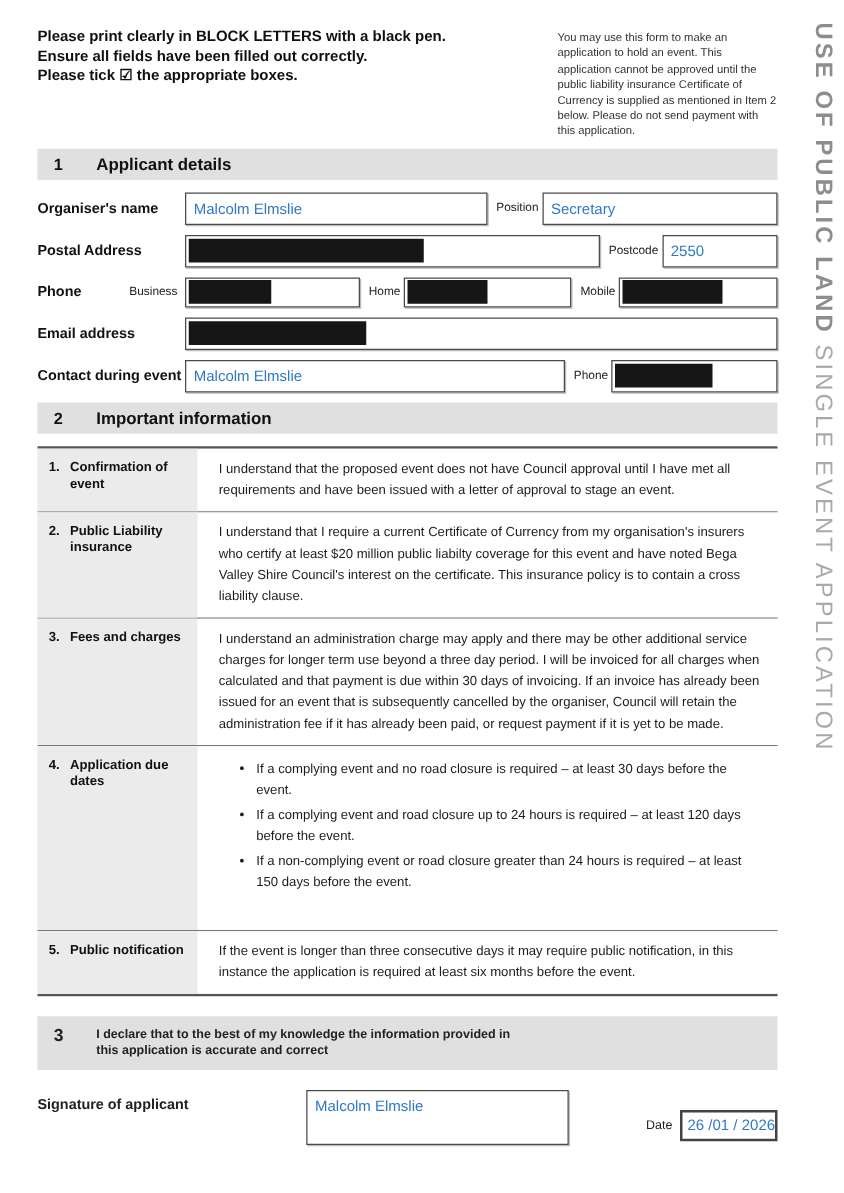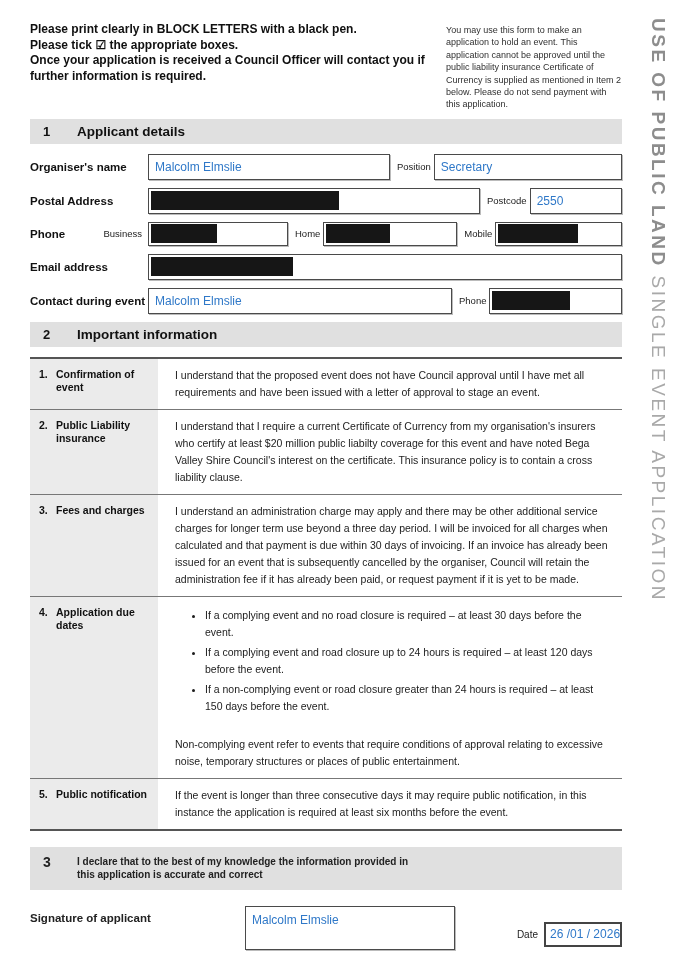--- a/index.html
+++ b/index.html
@@ -65,22 +65,22 @@
   <div class="side-title">
     <span class="st-bold">USE OF PUBLIC LAND </span>
     <span class="st-light">SINGLE EVENT APPLICATION</span>
   </div>
 
   <div class="content">
 
     <div class="top-row">
       <div class="instructions">
         <div>Please print clearly in BLOCK LETTERS with a black pen.</div>
+        <div>Ensure all fields have been filled out correctly.</div>
         <div>Please tick ☑ the appropriate boxes.</div>
-        <div>Once your application is received a Council Officer will contact you if further information is required.</div>
       </div>
       <div class="note">You may use this form to make an application to hold an event. This application cannot be approved until the public liability insurance Certificate of Currency is supplied as mentioned in Item 2 below. Please do not send payment with this application.</div>
     </div>
 
     <div class="section-bar">
       <span class="sec-num">1</span>
       <span class="sec-title">Applicant details</span>
     </div>
 
     <div class="frow">
@@ -173,21 +173,20 @@
         <div class="tlabel">
           <span class="tnum">4.</span>
           <span>Application due dates</span>
         </div>
         <div class="ttext">
           <ul>
             <li>If a complying event and no road closure is required – at least 30 days before the event.</li>
             <li>If a complying event and road closure up to 24 hours is required – at least 120 days before the event.</li>
             <li>If a non-complying event or road closure greater than 24 hours is required – at least 150 days before the event.</li>
           </ul>
-          <div>Non-complying event refer to events that require conditions of approval relating to excessive noise, temporary structures or places of public entertainment.</div>
         </div>
       </div>
       <div class="trow">
         <div class="tlabel">
           <span class="tnum">5.</span>
           <span>Public notification</span>
         </div>
         <div class="ttext">If the event is longer than three consecutive days it may require public notification, in this instance the application is required at least six months before the event.</div>
       </div>
     </div>

